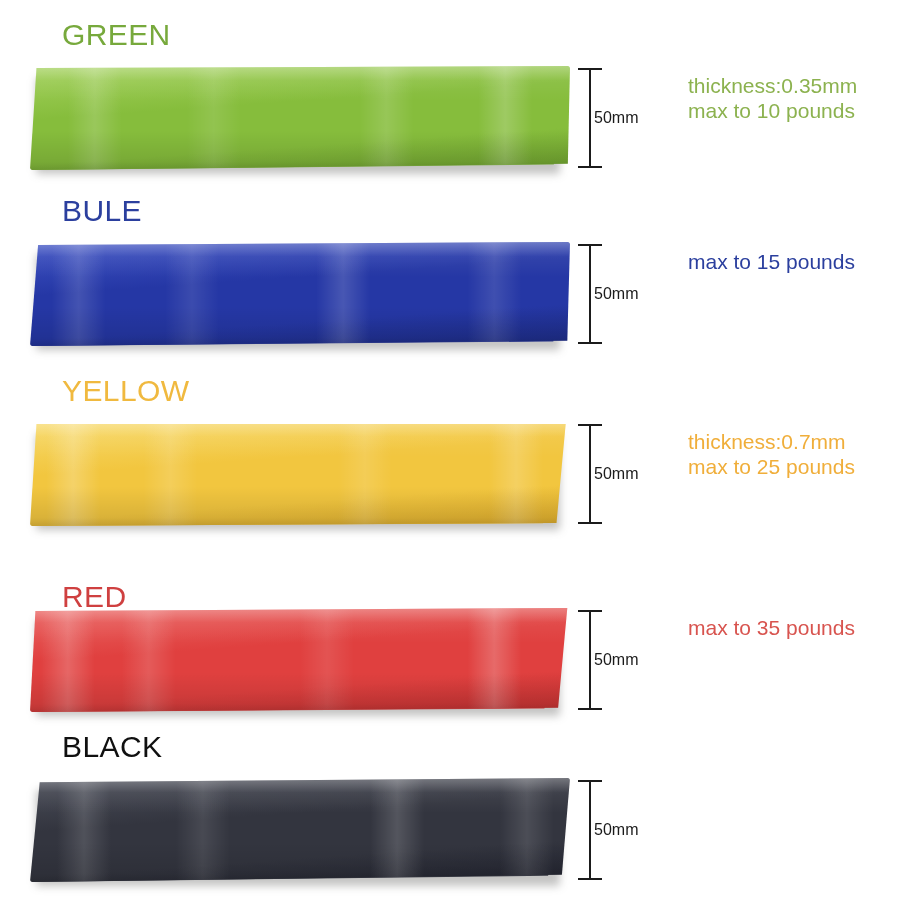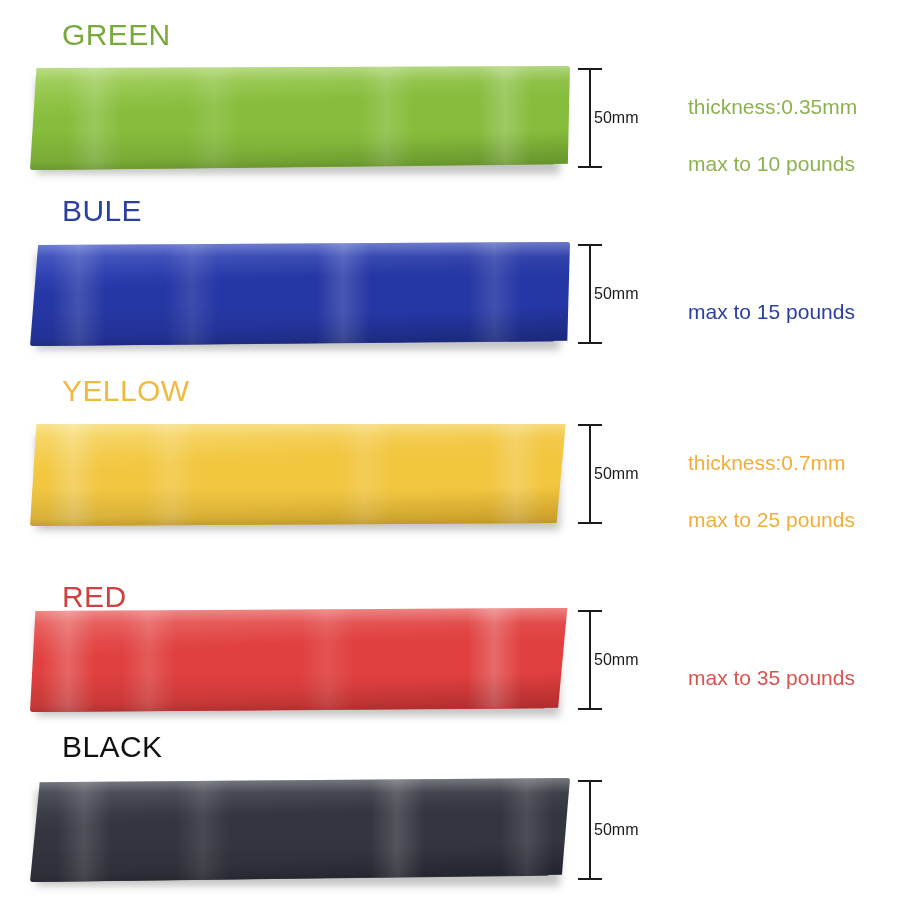--- a/index.html
+++ b/index.html
@@ -145,29 +145,27 @@
     font-size: 16px;
     color: #1b1b1b;
     white-space: nowrap;
     line-height: 1;
   }
 
   
   .spec {
     position: absolute;
     left: 688px;
-    top: 64px;
+    top: 54px;
     height: 104px;
     display: flex;
     flex-direction: column;
-    justify-content: center;
     font-size: 21px;
     line-height: 1.18;
     white-space: nowrap;
-    gap: 32px;
   }
 </style>
 </head>
 <body>
 
 <div id="page">
 
 <div class="row" style="top: 20px;">
       <div class="heading" style="color: rgb(119, 169, 60);">GREEN</div>
       <div class="band-wrap">

